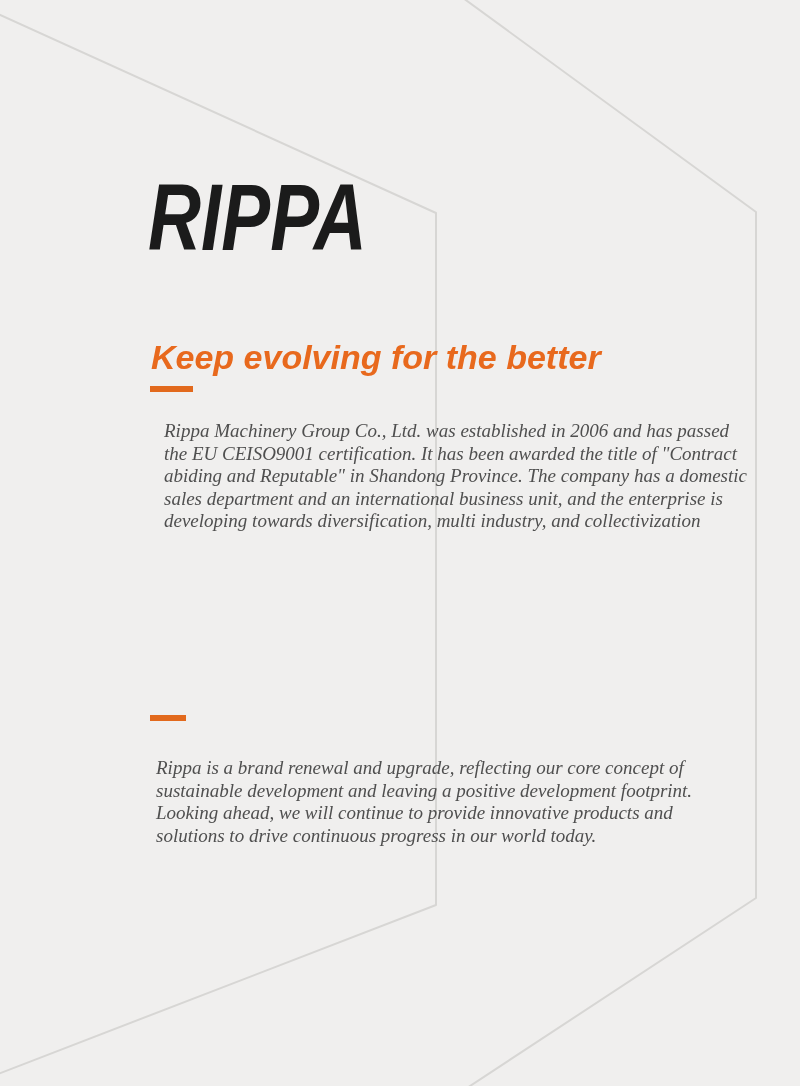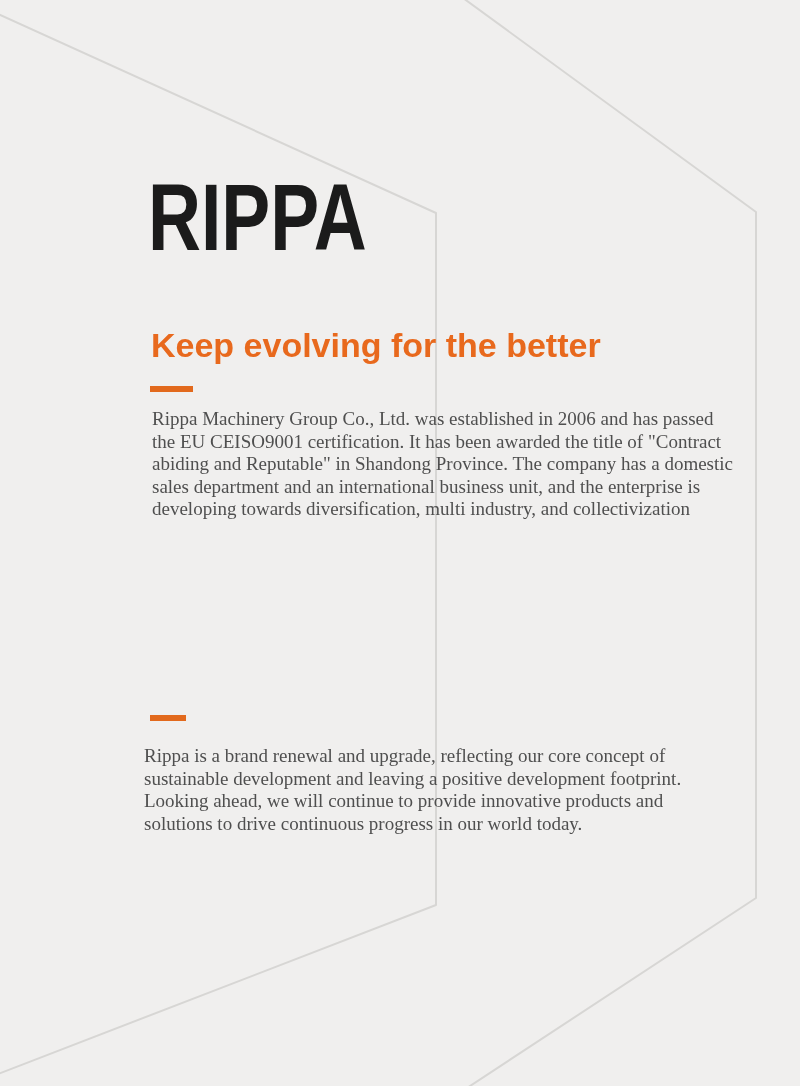--- a/index.html
+++ b/index.html
@@ -12,20 +12,21 @@
     background: #f0efee;
     overflow: hidden;
     position: relative;
     font-family: "Liberation Sans", sans-serif;
   }
   .stage {
     position: absolute;
     inset: 0;
     width: 704px;
     height: 1086px;
+    font-style: italic;
   }
   .deco-svg {
     position: absolute;
     left: 0;
     top: 0;
     z-index: 0;
   }
   .brand-wordmark {
     position: absolute;
     left: 148px;
@@ -46,33 +47,33 @@
     position: absolute;
     margin: 0;
     font-family: "Liberation Sans", sans-serif;
     font-weight: 700;
     font-size: 34px;
     line-height: 1;
     color: #e8691d;
     white-space: nowrap;
     z-index: 2;
   }
-  .heading-1 { left: 151px; top: 328px; }
+  .heading-1 { left: 151px; top: 340px; }
   .heading-2 { left: 149px; top: 661px; }
   .accent-dash {
     position: absolute;
     height: 6px;
     background: #e2691c;
     z-index: 2;
   }
   .dash-1 { left: 150px; top: 386px; width: 43px; }
   .dash-2 { left: 150px; top: 715px; width: 36px; }
   .section-paragraph {
     position: absolute;
-    margin: 0;
+    margin: 12px;
     font-family: "Liberation Serif", serif;
     font-size: 19px;
     line-height: 22.5px;
     color: #4f4f4f;
     width: 584px;
     z-index: 2;
   }
   .paragraph-1 { left: 152px; top: 408px; }
   .paragraph-2 { left: 144px; top: 745px; }
 </style>

